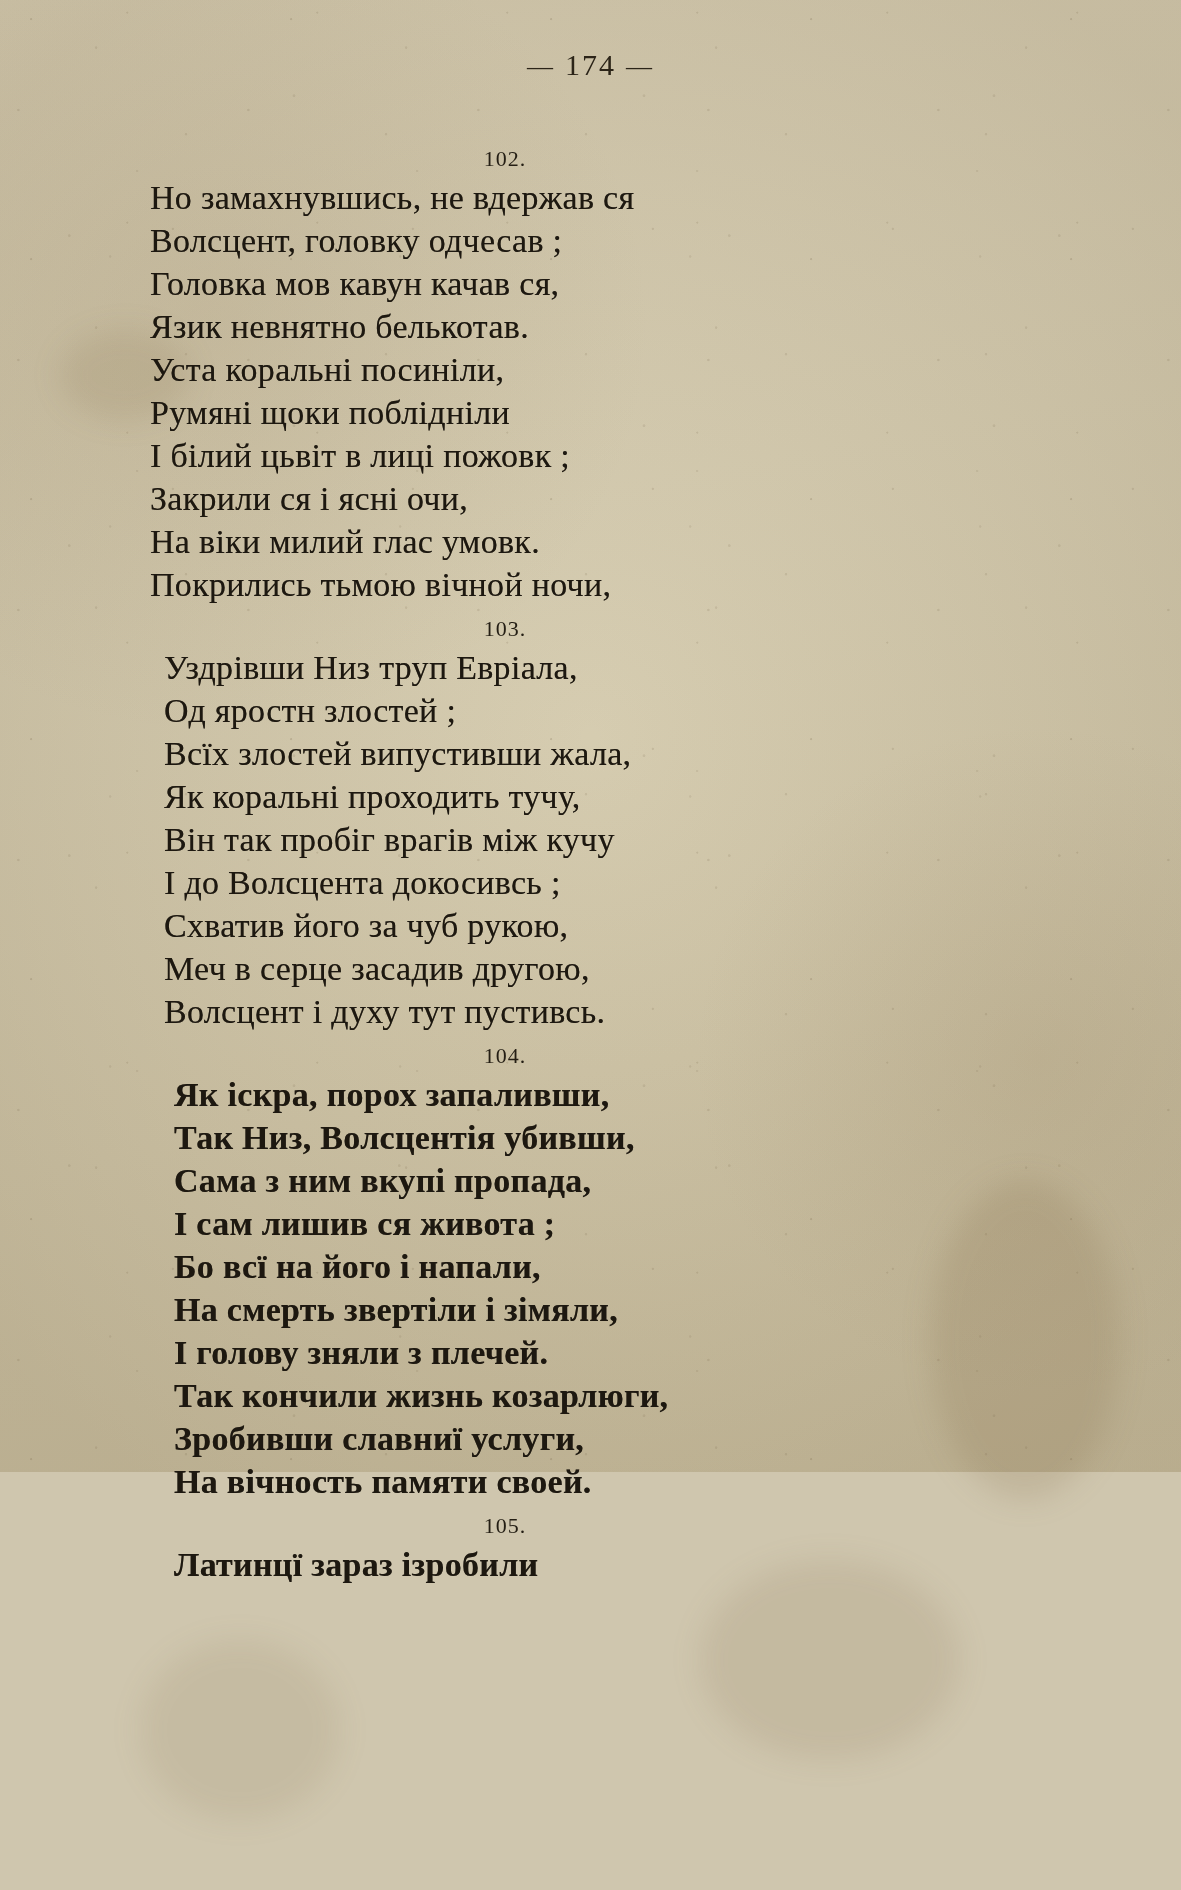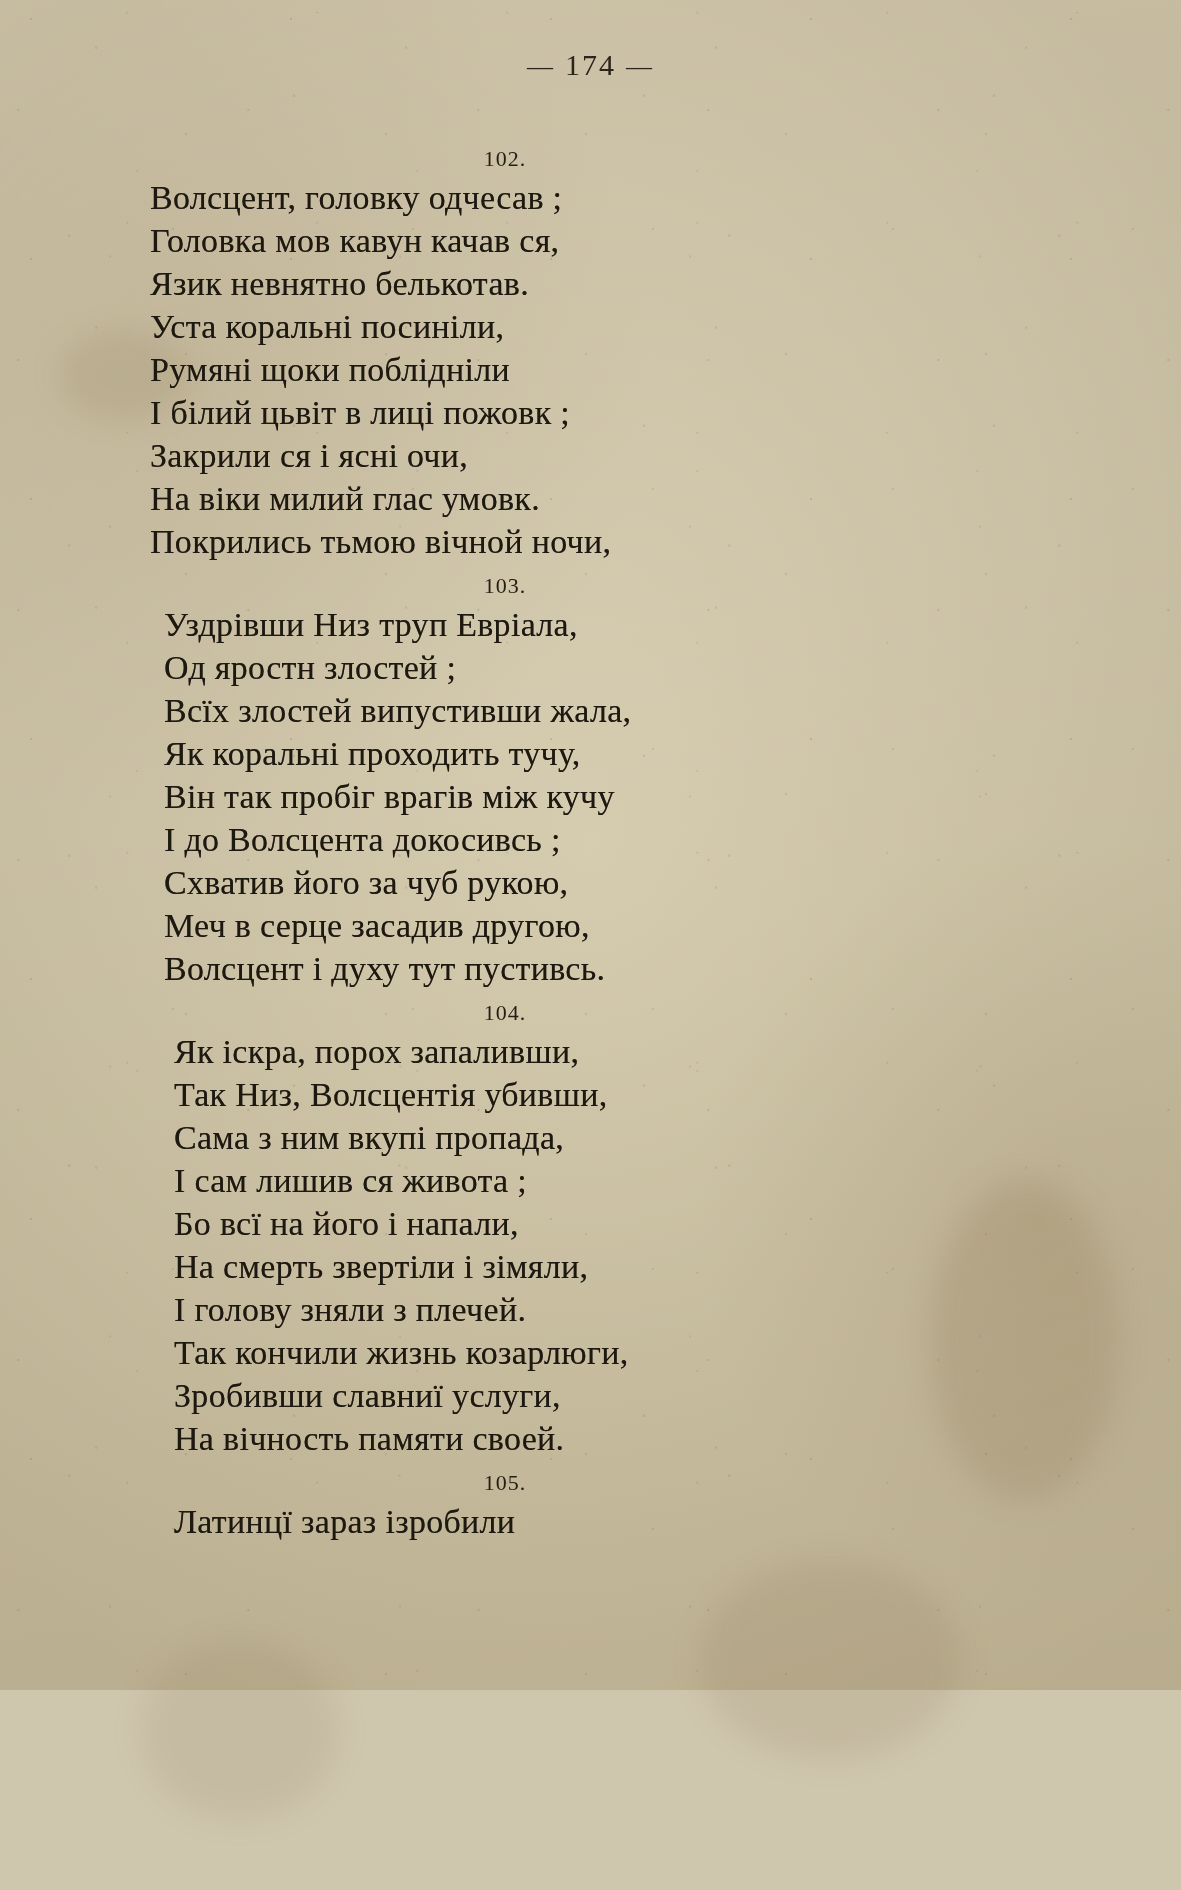--- a/index.html
+++ b/index.html
@@ -10,21 +10,21 @@
     width: 1181px;
     height: 1890px;
     background: #cfc6ae;
     font-family: "Liberation Serif", serif;
     overflow: hidden;
   }
 
   .page {
     position: relative;
     width: 1181px;
-    height: 1690px;
+    height: 1472px;
     box-sizing: border-box;
     
     background:
       radial-gradient(ellipse 60% 45% at 18% 22%, rgba(150,130,95,0.16), rgba(150,130,95,0) 62%),
       radial-gradient(ellipse 45% 35% at 88% 72%, rgba(150,130,95,0.18), rgba(150,130,95,0) 65%),
       radial-gradient(ellipse 70% 60% at 50% 50%, rgba(214,205,182,0.0), rgba(120,104,74,0.22) 100%),
       linear-gradient(170deg, #ded5bb 0%, #d8cfb4 35%, #d2c8ab 70%, #cbc0a1 100%);
   }
 
   
@@ -89,21 +89,21 @@
     line-height: 43px;
     color: #1d1810;
     white-space: pre;
     letter-spacing: 0.3px;
     text-shadow: 0 0 0.6px rgba(25,20,12,0.55);
   }
 
   
   .i0 { padding-left: 0px; }
   .i1 { padding-left: 14px; }
-  .i2 { padding-left: 24px; }
+  .i2 { padding-left: 24px; font-weight: bold; }
 </style>
 </head>
 <body>
 
 <div class="page">
 
   <div class="grain"></div>
 
   <div class="smudge" style="left:60px; top:330px; width:130px; height:90px; background:rgba(122,98,62,0.13);"></div>
   <div class="smudge" style="left:930px; top:1180px; width:190px; height:320px; background:rgba(122,98,62,0.16);"></div>
@@ -111,20 +111,21 @@
   <div class="smudge" style="left:140px; top:1640px; width:200px; height:180px; background:rgba(122,98,62,0.10);"></div>
 
   <div class="folio">
     <span class="dash">—</span><span>174</span><span class="dash">—</span>
   </div>
 
   <div class="content">
 
     <div class="stanza">
       <div class="stanza-num">102.</div>
+      <div class="line i0">Но замахнувшись, не вдержав ся</div>
       <div class="line i0">Волсцент, головку одчесав ;</div>
       <div class="line i0">Головка мов кавун качав ся,</div>
       <div class="line i0">Язик невнятно белькотав.</div>
       <div class="line i0">Уста коральні посиніли,</div>
       <div class="line i0">Румяні щоки поблідніли</div>
       <div class="line i0">І білий цьвіт в лиці пожовк ;</div>
       <div class="line i0">Закрили ся і ясні очи,</div>
       <div class="line i0">На віки милий глас умовк.</div>
       <div class="line i0">Покрились тьмою вічной ночи,</div>
     </div>

